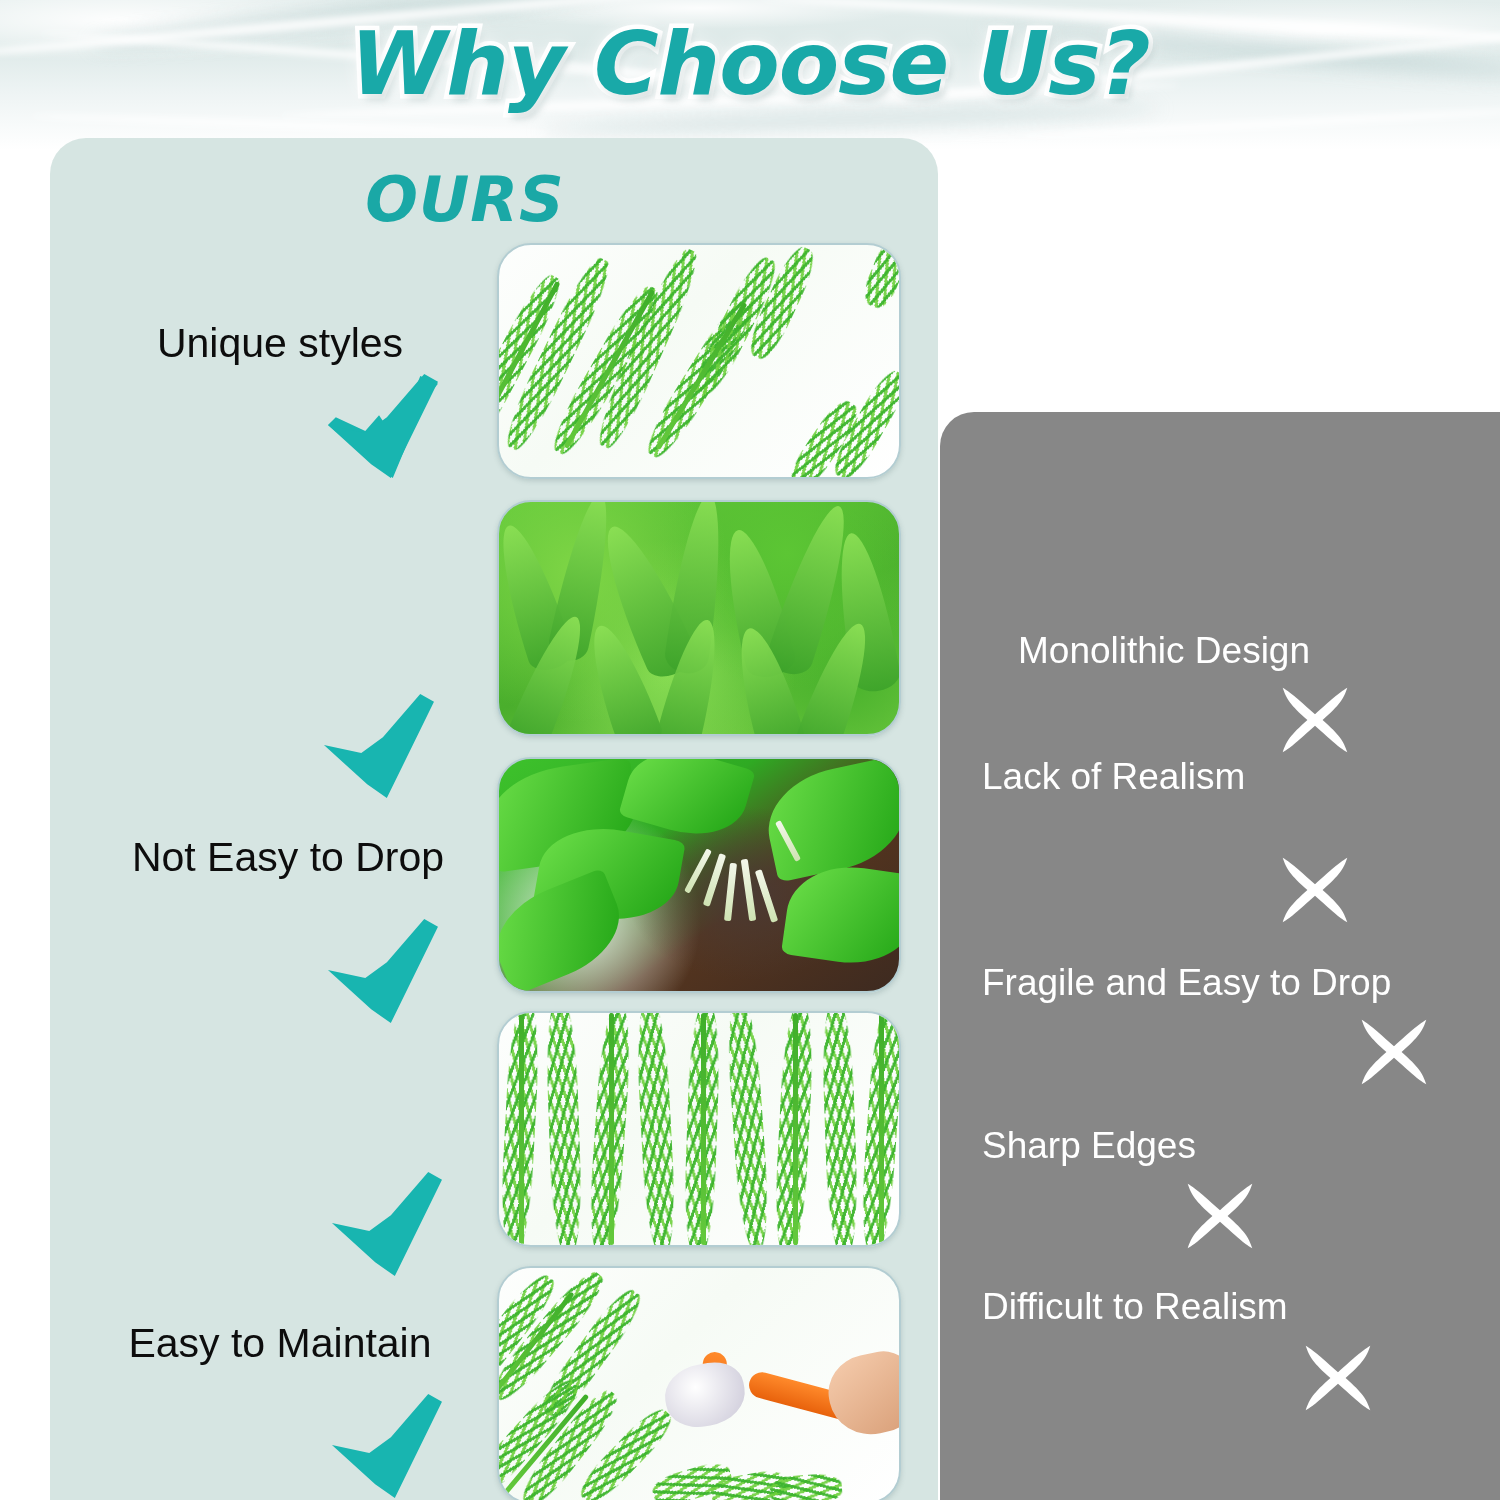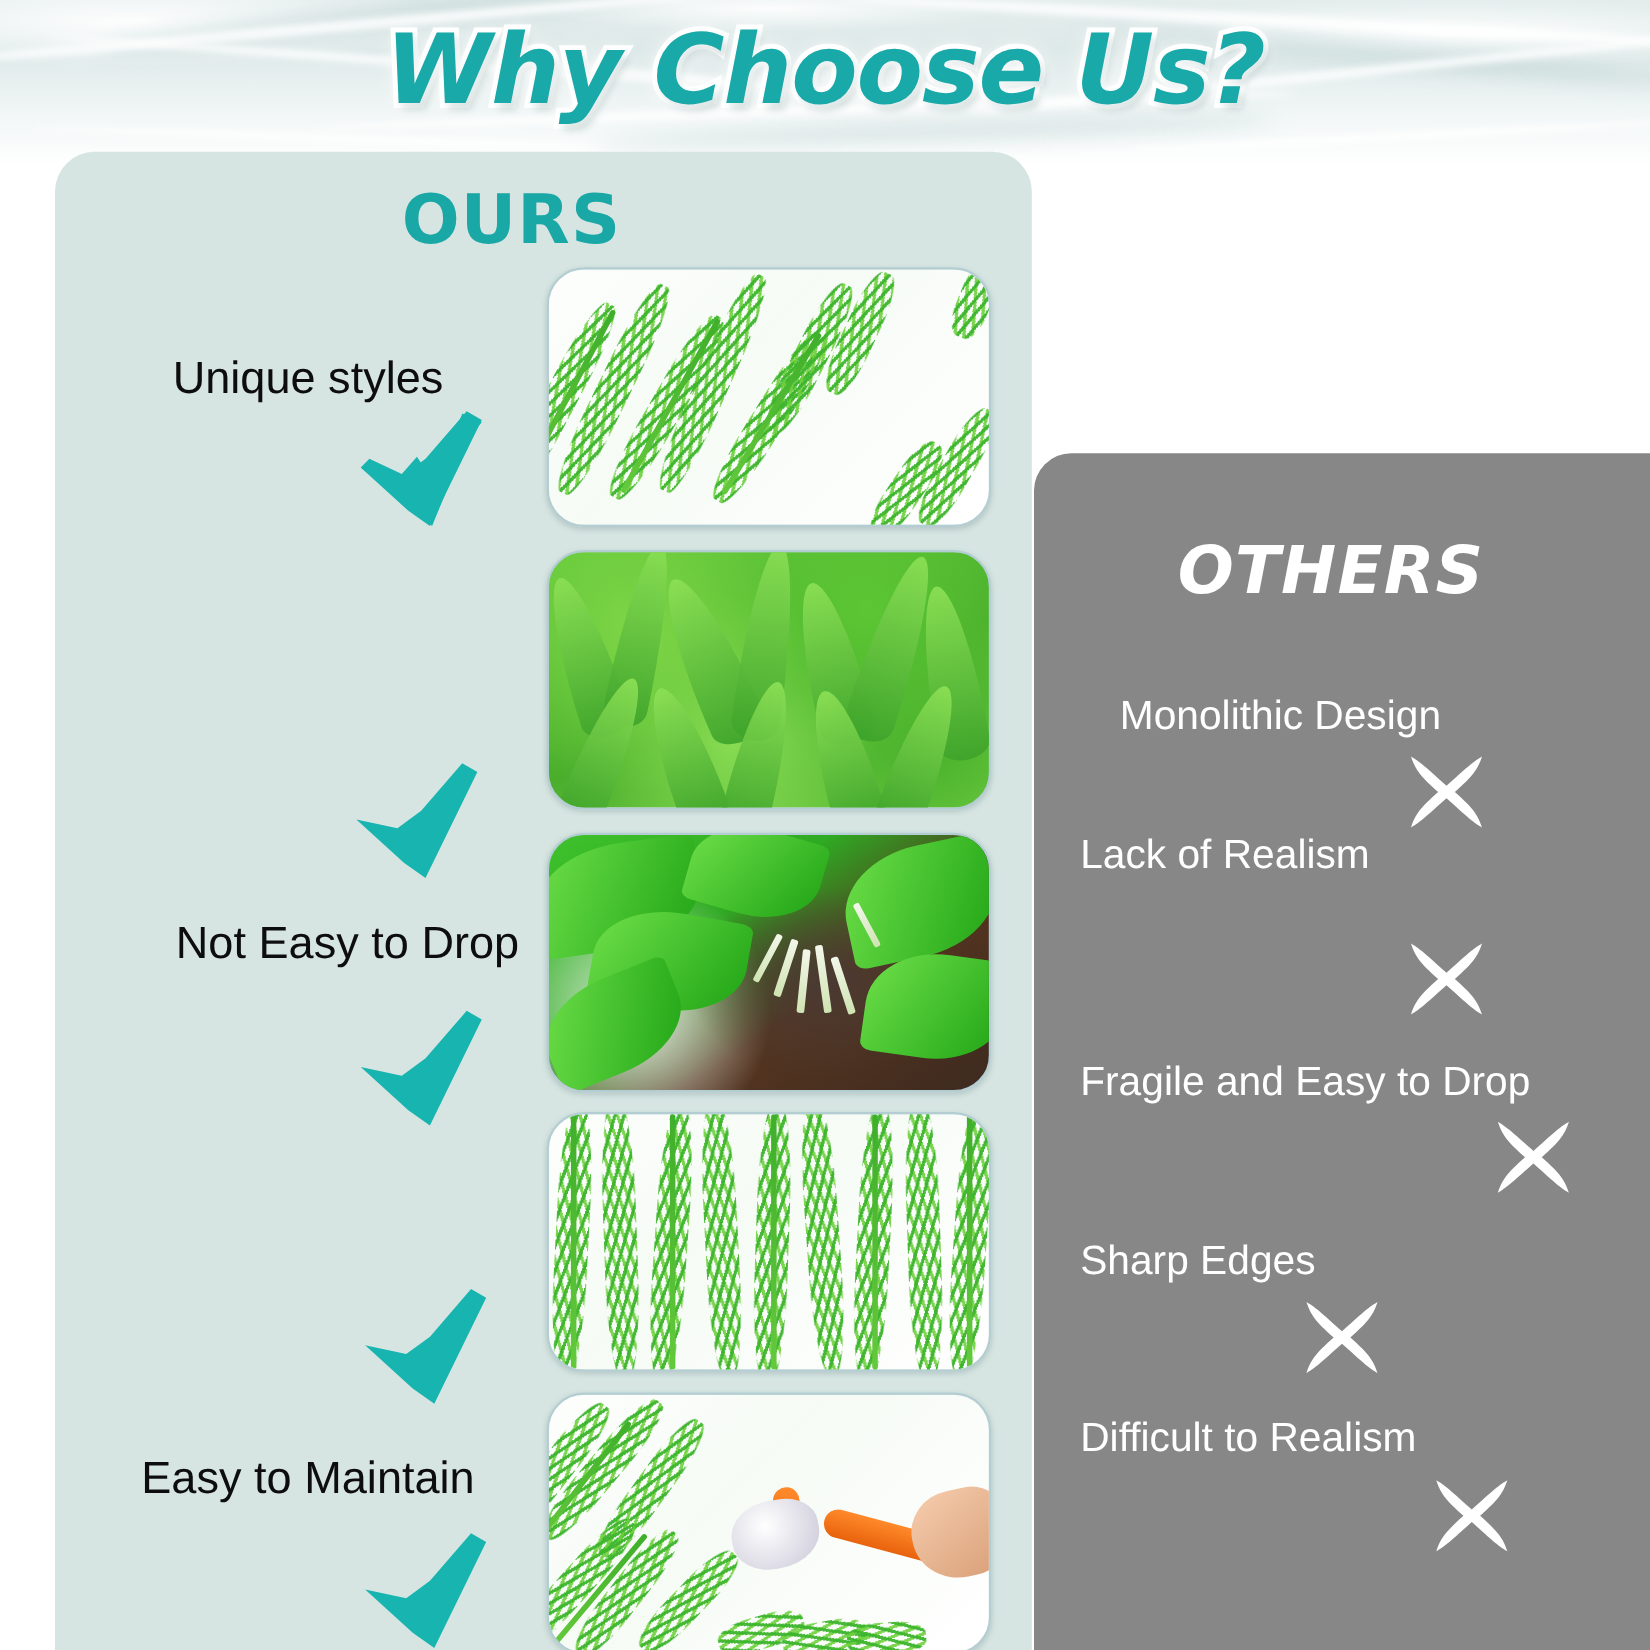--- a/index.html
+++ b/index.html
@@ -79,20 +79,21 @@
     border-radius: 36px 36px 0 0;
   }
   .ours-heading {
     position: absolute;
     left: 255px; top: 163px;
     width: 420px;
     text-align: center;
     font-family: "DejaVu Sans", sans-serif;
     font-size: 62px;
     font-weight: bold;
+    font-style: italic;
     color: #1aa8a6;
     letter-spacing: 1px;
   }
 
   
   .others-panel {
     position: absolute;
     left: 940px; top: 412px;
     width: 560px; height: 1088px;
     background: #878787;
@@ -242,21 +243,20 @@
     <div class="wave w7"></div>
     <div class="wave w8"></div>
   </div>
 
   <div class="title">Why Choose Us?</div>
 
   <div class="ours-panel"></div>
   <div class="ours-heading">OURS</div>
 
   <div class="others-panel"></div>
-  <div class="others-heading">OTHERS</div>
 
   <div class="feature-label" style="left:70px; top:320px;">Unique styles</div>
   <div class="check-wrap" style="left:322px; top:370px;">
     <svg viewBox="0 0 120 114">
       <path d="M6 56 L14 48 L44 62 L58 46 L74 70 L100 6 L118 14 L106 28 L72 110 L52 94 Z" fill="#18b5b0"></path>
       <path d="M6 56 L44 64 L66 48 L104 4 L118 12 L70 110 L50 96 Z" fill="#18b5b0"></path>
     </svg>
   </div>
   <div class="photo ph-white" style="left:497px; top:243px; width:400px; height:232px;">
     <div class="sprig" style="left:-6px; top:20px;  height:200px; transform:rotate(28deg);"></div>
@@ -287,21 +287,21 @@
     <div class="blade" style="left:232px; top:26px;  width:50px;  height:150px; transform:rotate(-14deg);"></div>
     <div class="blade" style="left:290px; top:0px;   width:46px;  height:175px; transform:rotate(18deg);"></div>
     <div class="blade" style="left:342px; top:30px;  width:48px;  height:160px; transform:rotate(-10deg);"></div>
     <div class="blade" style="left:30px;  top:110px; width:42px;  height:140px; transform:rotate(22deg);"></div>
     <div class="blade" style="left:100px; top:120px; width:46px;  height:130px; transform:rotate(-20deg);"></div>
     <div class="blade" style="left:170px; top:116px; width:44px;  height:138px; transform:rotate(14deg);"></div>
     <div class="blade" style="left:244px; top:124px; width:48px;  height:130px; transform:rotate(-16deg);"></div>
     <div class="blade" style="left:316px; top:118px; width:44px;  height:136px; transform:rotate(20deg);"></div>
   </div>
 
-  <div class="feature-label" style="left:52px; top:834px;text-align:right;">Not Easy to Drop</div>
+  <div class="feature-label" style="left:78px; top:834px;">Not Easy to Drop</div>
   <div class="check-wrap" style="left:322px; top:915px;">
     <svg viewBox="0 0 120 114">
       <path d="M6 56 L44 64 L66 48 L104 4 L118 12 L70 110 L50 96 Z" fill="#18b5b0"></path>
     </svg>
   </div>
   <div class="photo ph-brown" style="left:497px; top:757px; width:400px; height:232px;">
     <div class="frond" style="left:-12px; top:8px;   width:150px; height:96px;  transform:rotate(-8deg);"></div>
     <div class="frond" style="left:40px;  top:70px;  width:140px; height:90px;  transform:rotate(10deg);"></div>
     <div class="frond" style="left:-6px;  top:130px; width:130px; height:86px;  transform:rotate(-22deg);"></div>
     <div class="frond" style="left:128px; top:-6px;  width:120px; height:80px;  transform:rotate(16deg);"></div>

